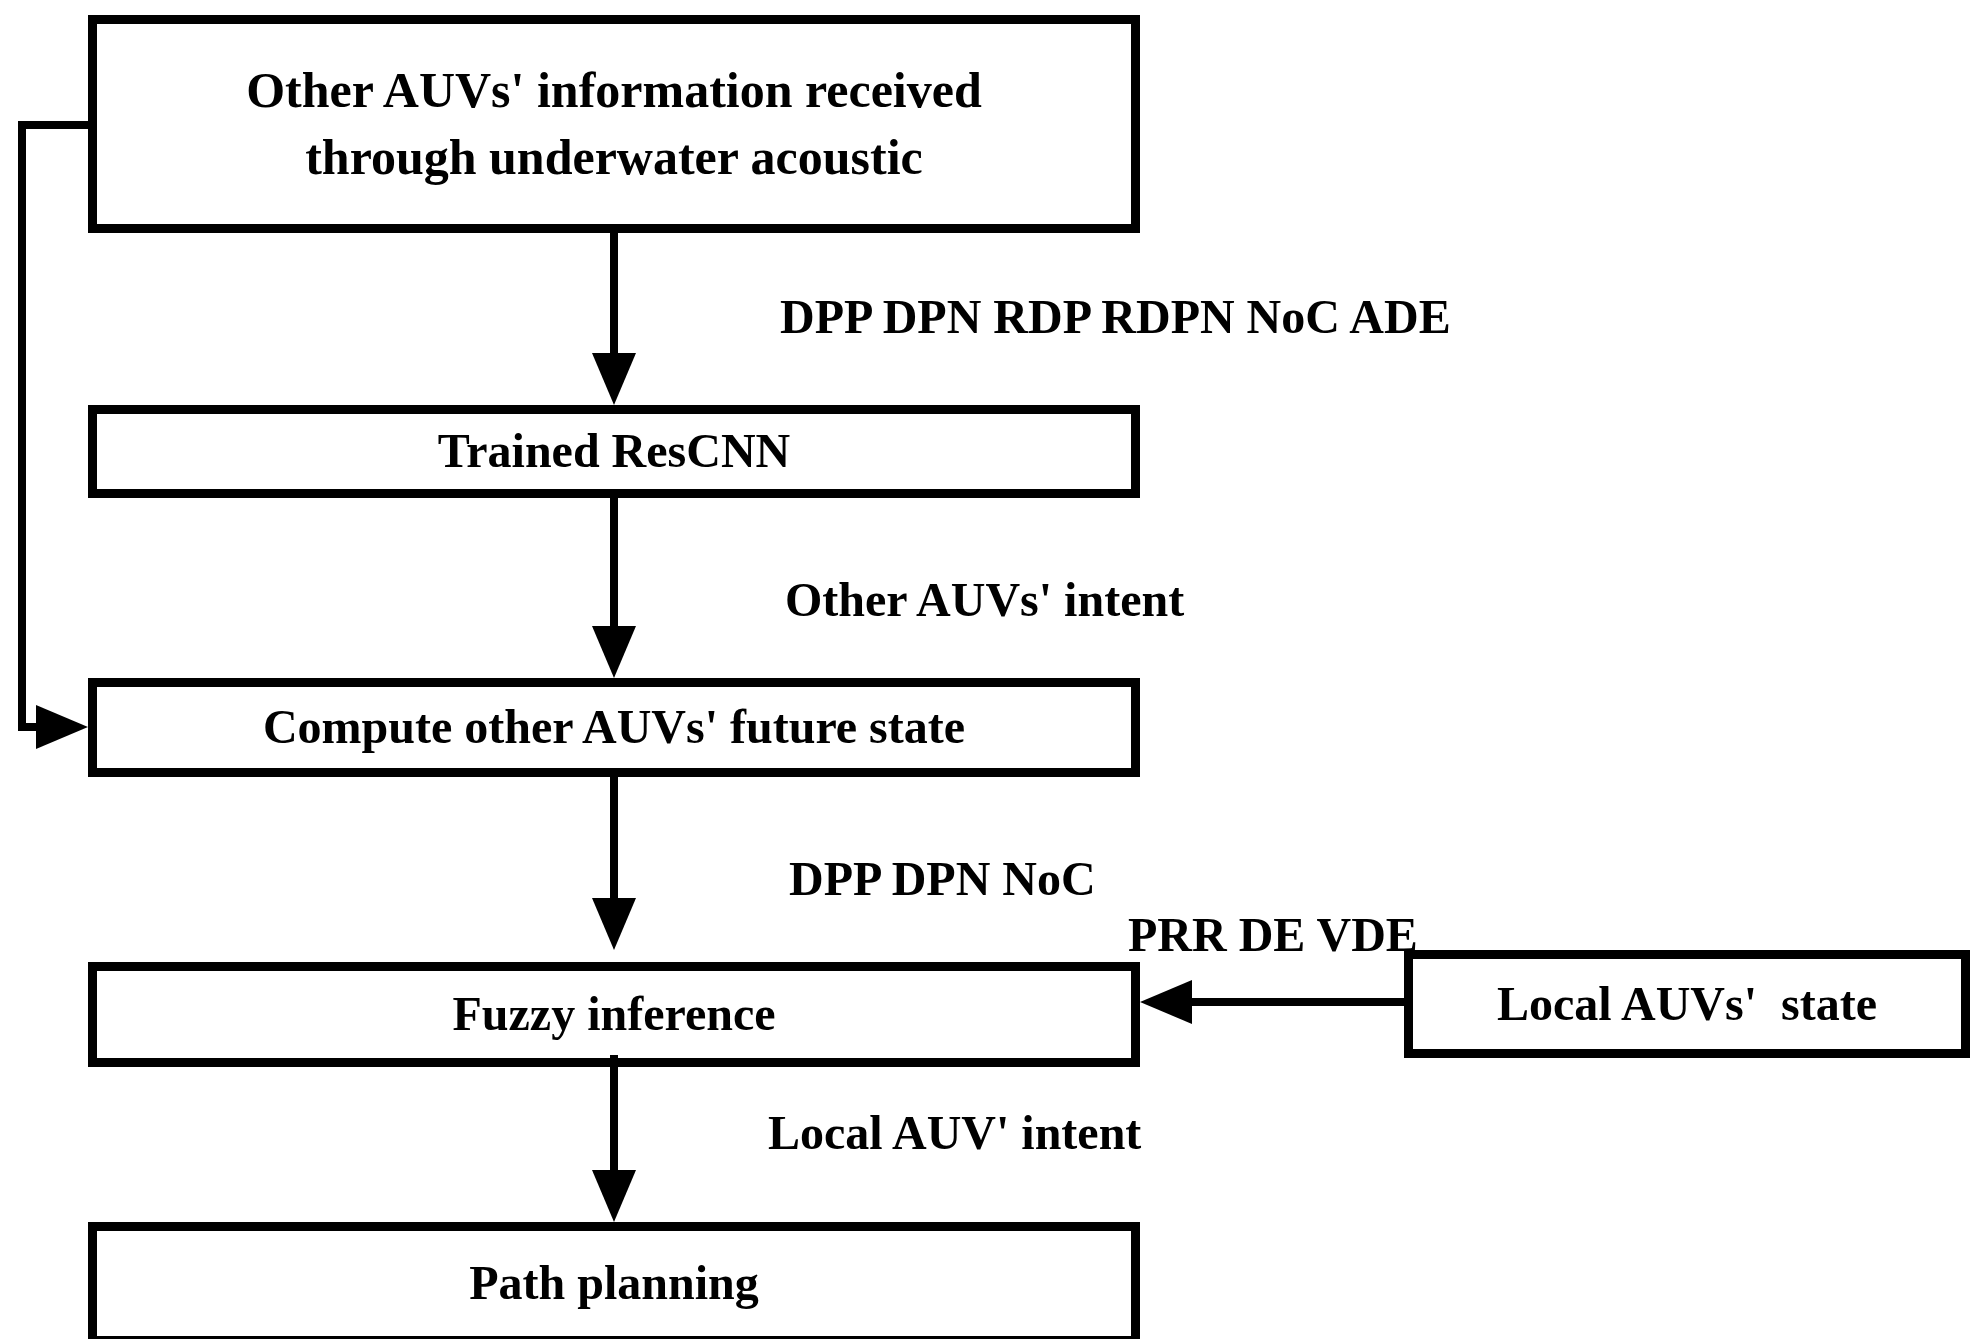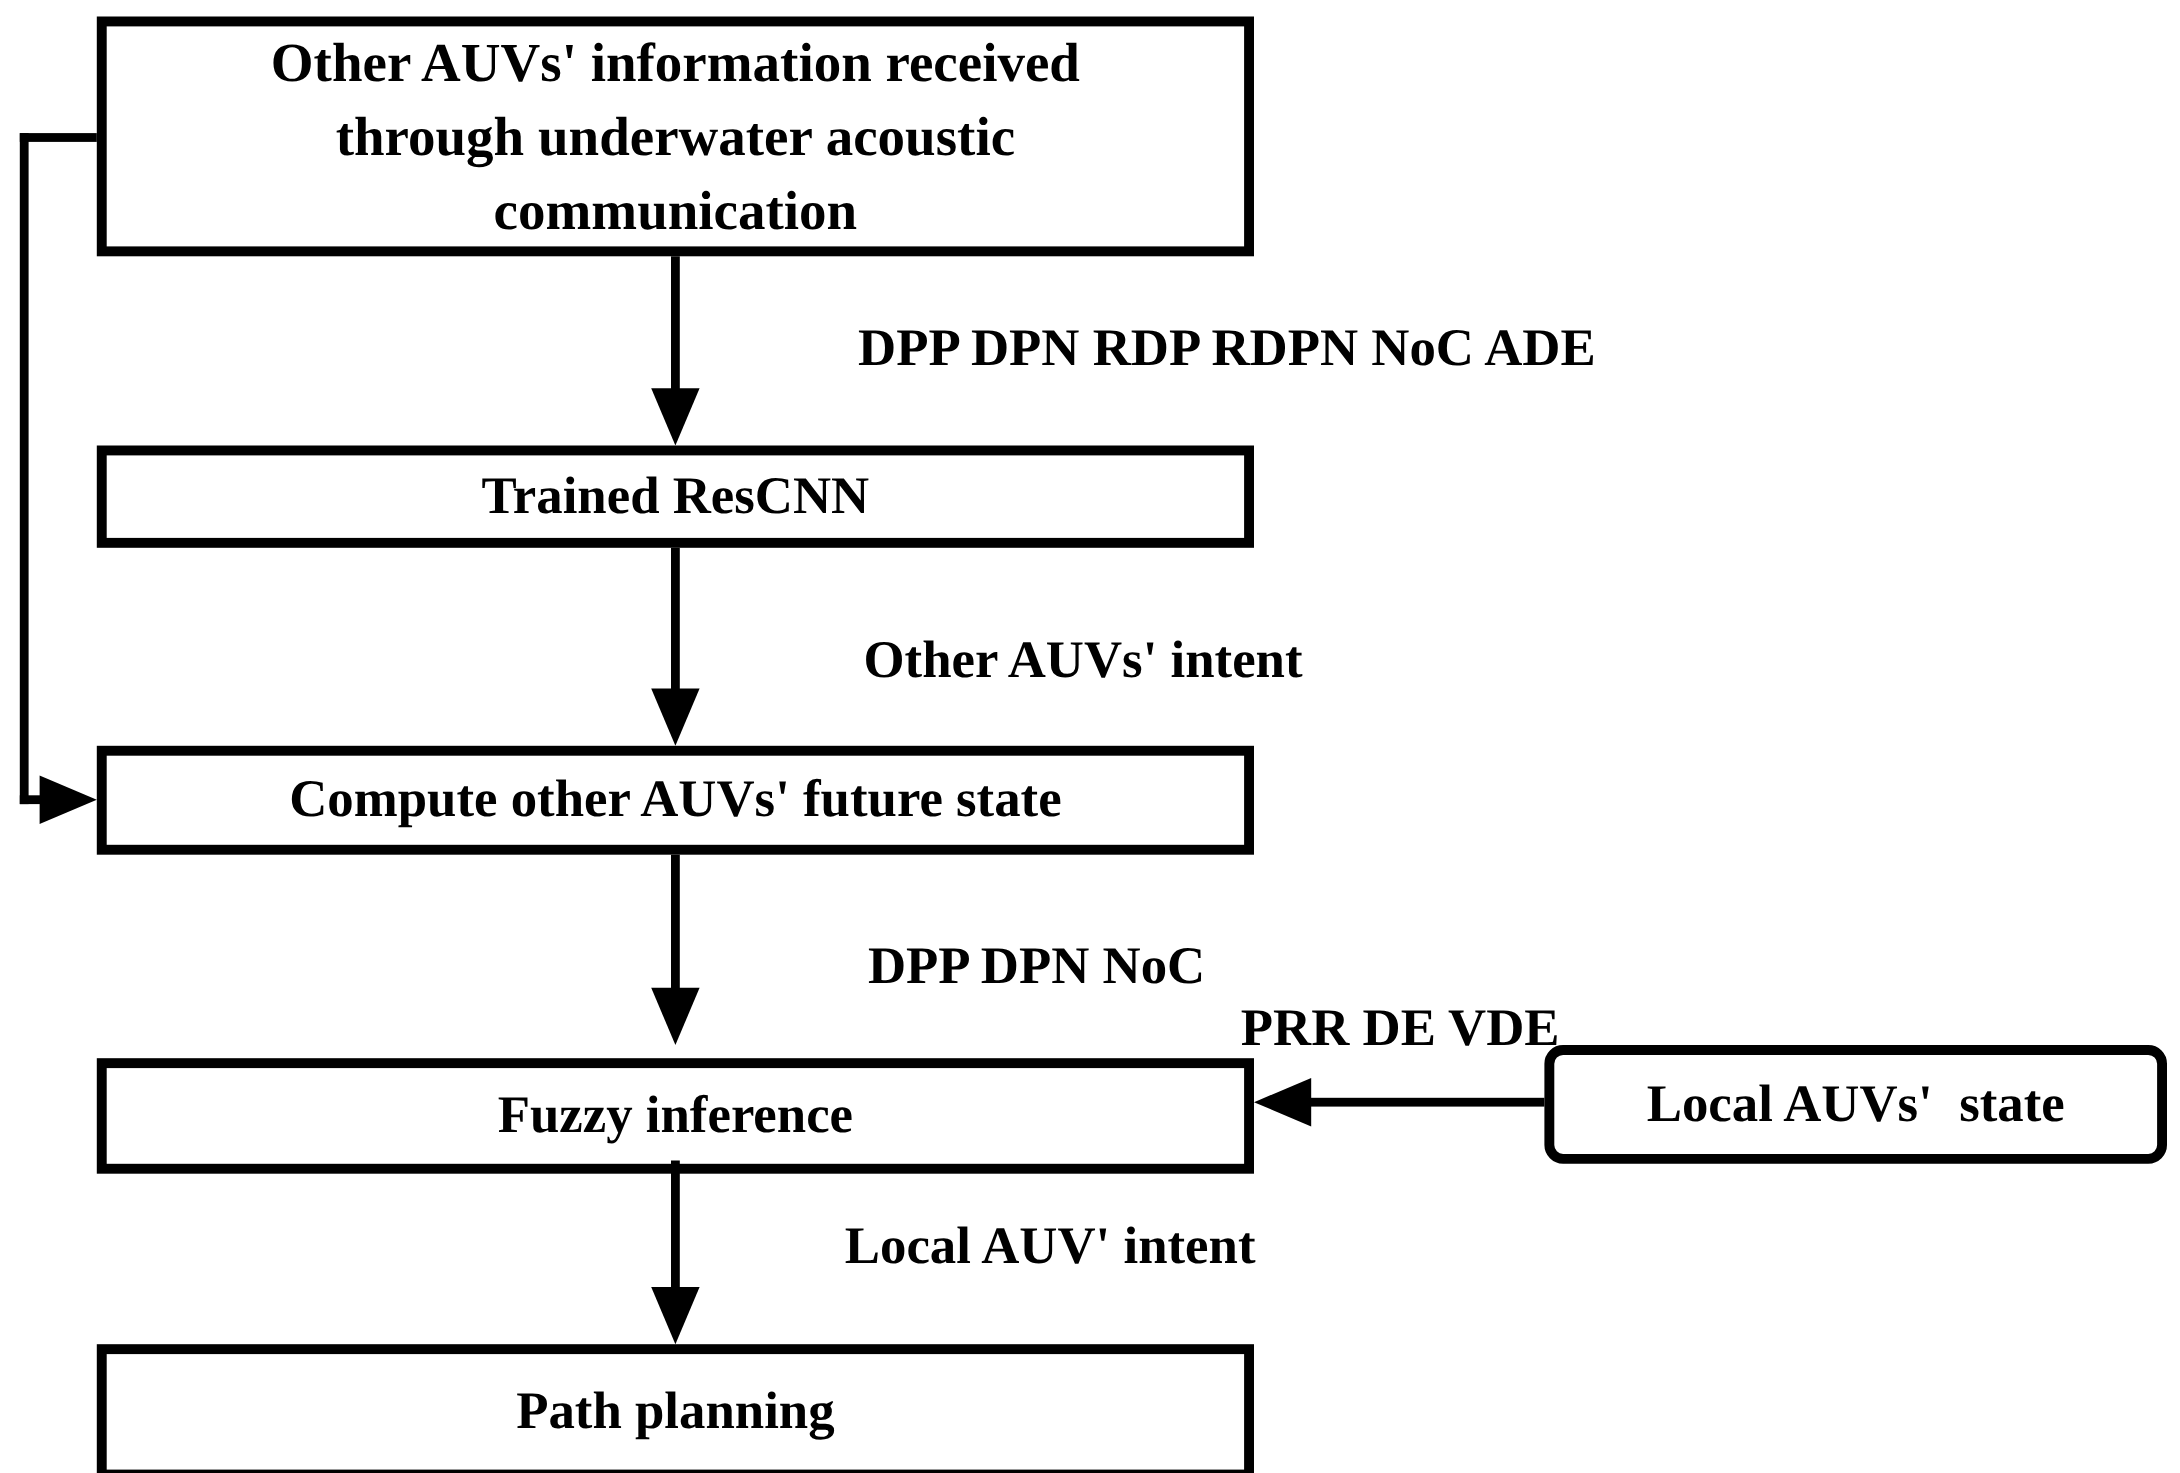--- a/index.html
+++ b/index.html
@@ -65,21 +65,21 @@
   .head-right {
     border-top: 22px solid transparent;
     border-bottom: 22px solid transparent;
     border-left: 52px solid #000000;
   }
   
   #box-info      { left: 88px;   top: 15px;   width: 1052px; height: 218px; }
   #box-rescnn    { left: 88px;   top: 405px;  width: 1052px; height: 93px;  }
   #box-compute   { left: 88px;   top: 678px;  width: 1052px; height: 99px;  }
   #box-fuzzy     { left: 88px;   top: 950px;  width: 1052px; height: 105px; margin-top: 12px; }
-  #box-local     { left: 1404px; top: 950px;  width: 566px;  height: 108px; border-radius: 17px; }
+  #box-local     { left: 1404px; top: 950px;  width: 566px;  height: 108px; }
   #box-path      { left: 88px;   top: 1222px; width: 1052px; height: 123px;  }
   
   #a1-shaft { left: 610px; top: 233px;  width: 8px; height: 122px; }
   #a1-head  { left: 592px; top: 353px; }
   #a2-shaft { left: 610px; top: 498px;  width: 8px; height: 130px; }
   #a2-head  { left: 592px; top: 626px; }
   #a3-shaft { left: 610px; top: 777px;  width: 8px; height: 123px; }
   #a3-head  { left: 592px; top: 898px; }
   #a4-shaft { left: 610px; top: 1055px; width: 8px; height: 117px; }
   #a4-head  { left: 592px; top: 1170px; }
@@ -99,21 +99,20 @@
   #lbl-local-intent  { left: 768px;  top: 1103px; }
 </style>
 </head>
 <body>
 
 <div class="canvas">
 
   <div class="box multiline" id="box-info">
     <div>Other AUVs' information received</div>
     <div>through underwater acoustic</div>
-    <div>communication</div>
   </div>
 
   <div class="box" id="box-rescnn">
     <span>Trained ResCNN</span>
   </div>
 
   <div class="box" id="box-compute">
     <span>Compute other AUVs' future state</span>
   </div>
 

